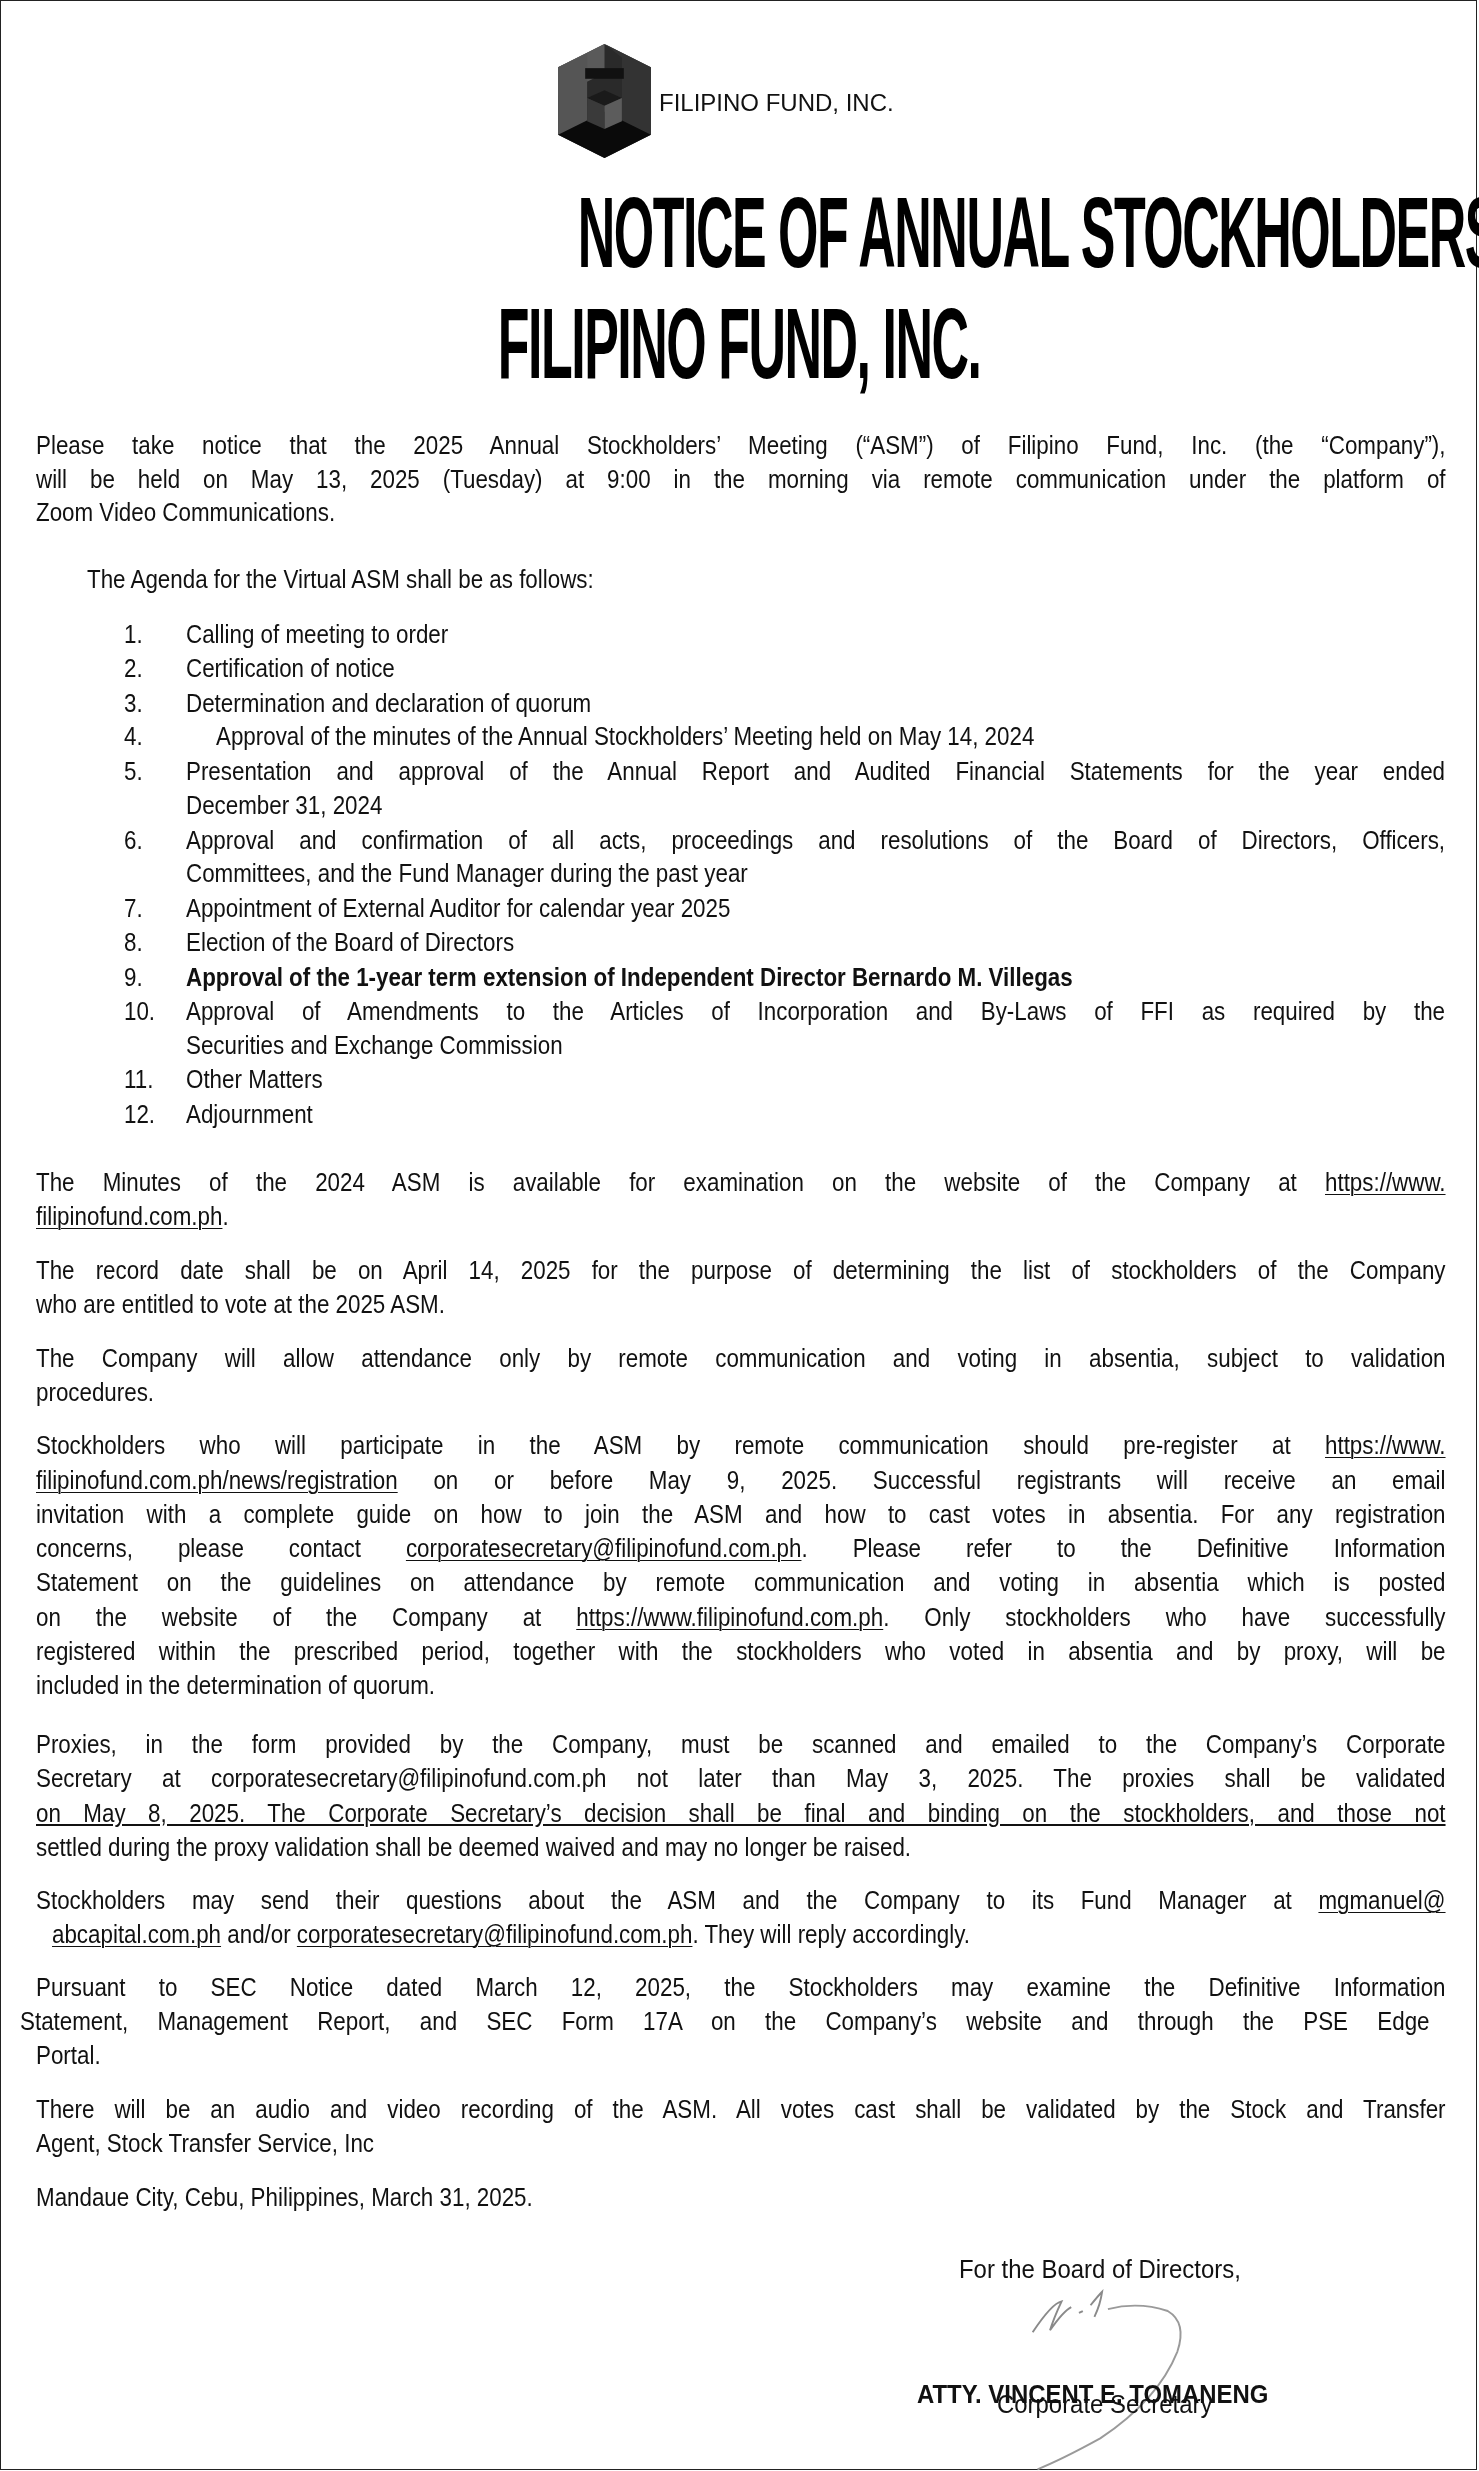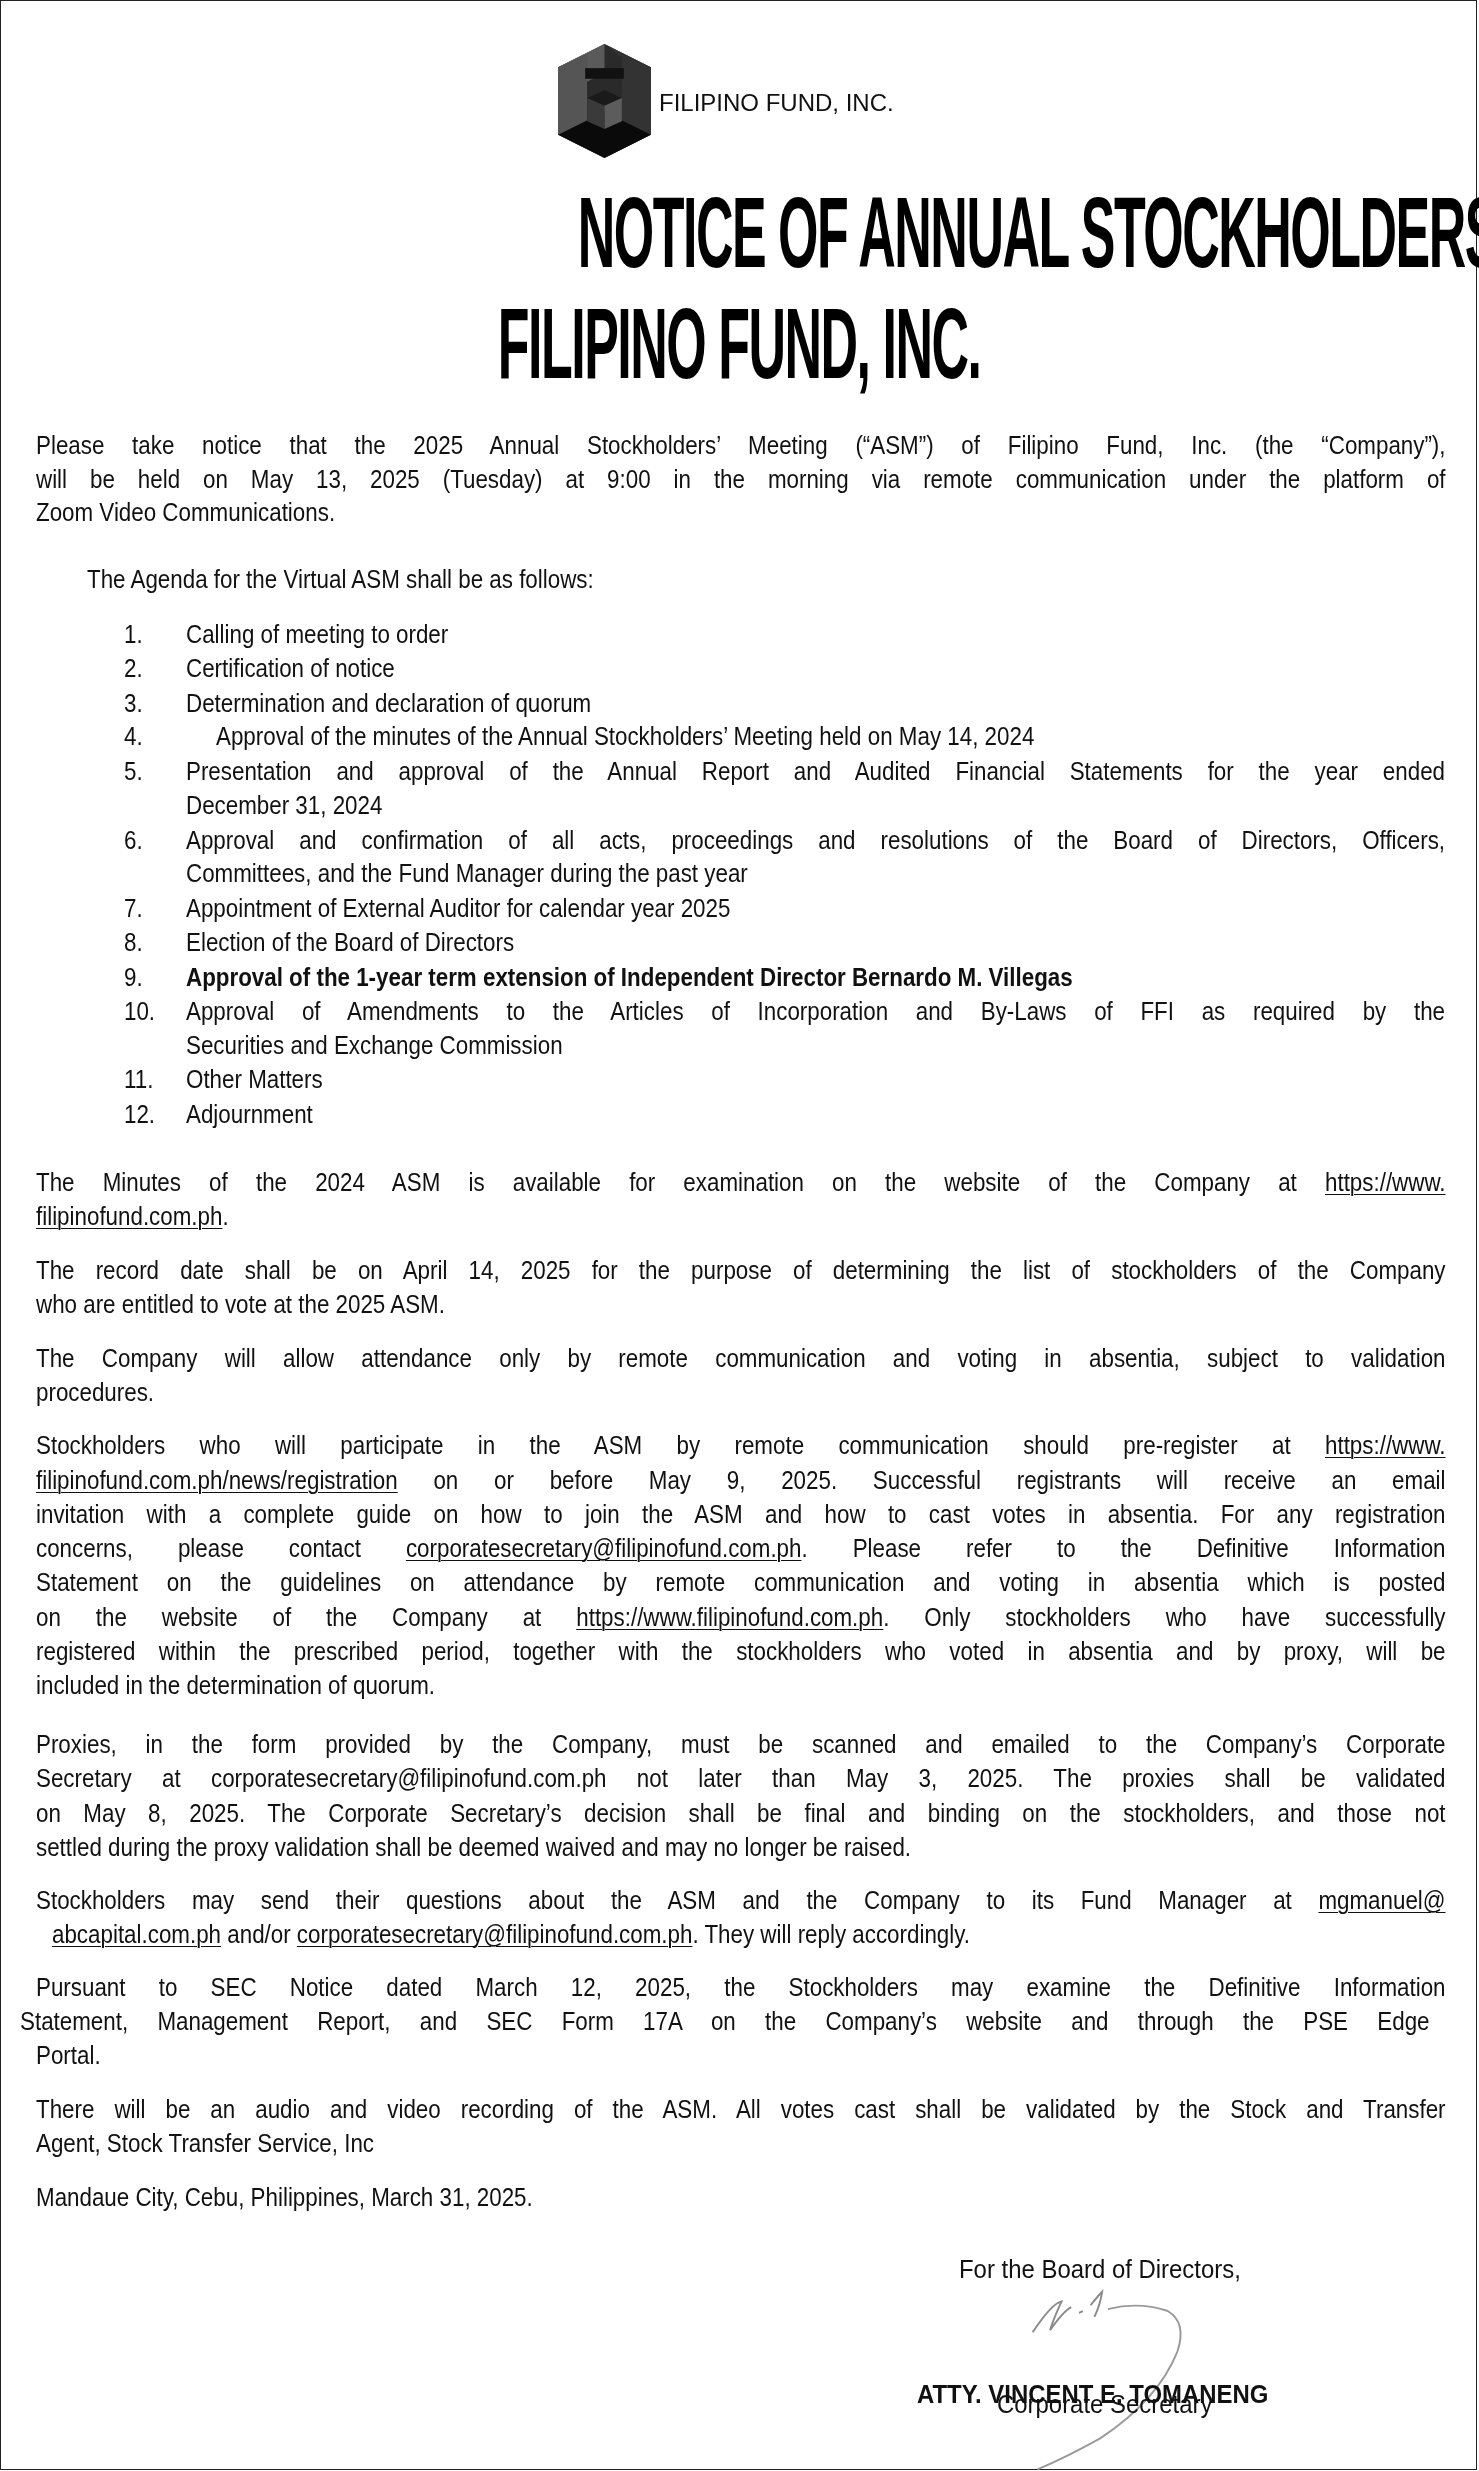--- a/index.html
+++ b/index.html
@@ -219,21 +219,21 @@
     </div>
 </div>
 
 <div>
   <div class="line j" style="left:36px;top:1727px;width:1410px;">
       <span class="sq" style="width:1639px">Proxies, in the form provided by the Company, must be scanned and emailed to the Company’s Corporate</span>
     </div>
   <div class="line j" style="left:36px;top:1761px;width:1410px;">
       <span class="sq" style="width:1639px">Secretary at corporatesecretary@filipinofund.com.ph not later than May 3, 2025. The proxies shall be validated</span>
     </div>
-  <div class="line j" style="left:36px;top:1796px;width:1410px;">
+  <div class="line j" style="left:36px;top:1796px;width:1410px;text-decoration:underline;">
       <span class="sq" style="width:1639px">on May 8, 2025. The Corporate Secretary’s decision shall be final and binding on the stockholders, and those not</span>
     </div>
   <div class="line" style="left:36px;top:1830px;">
       <span class="sq">settled during the proxy validation shall be deemed waived and may no longer be raised.</span>
     </div>
 </div>
 
 <div>
   <div class="line j" style="left:36px;top:1883px;width:1410px;">
       <span class="sq" style="width:1639px"><span>Stockholders may send their questions about the ASM and the Company to its Fund Manager at</span> <a class="u">mgmanuel@</a></span>

